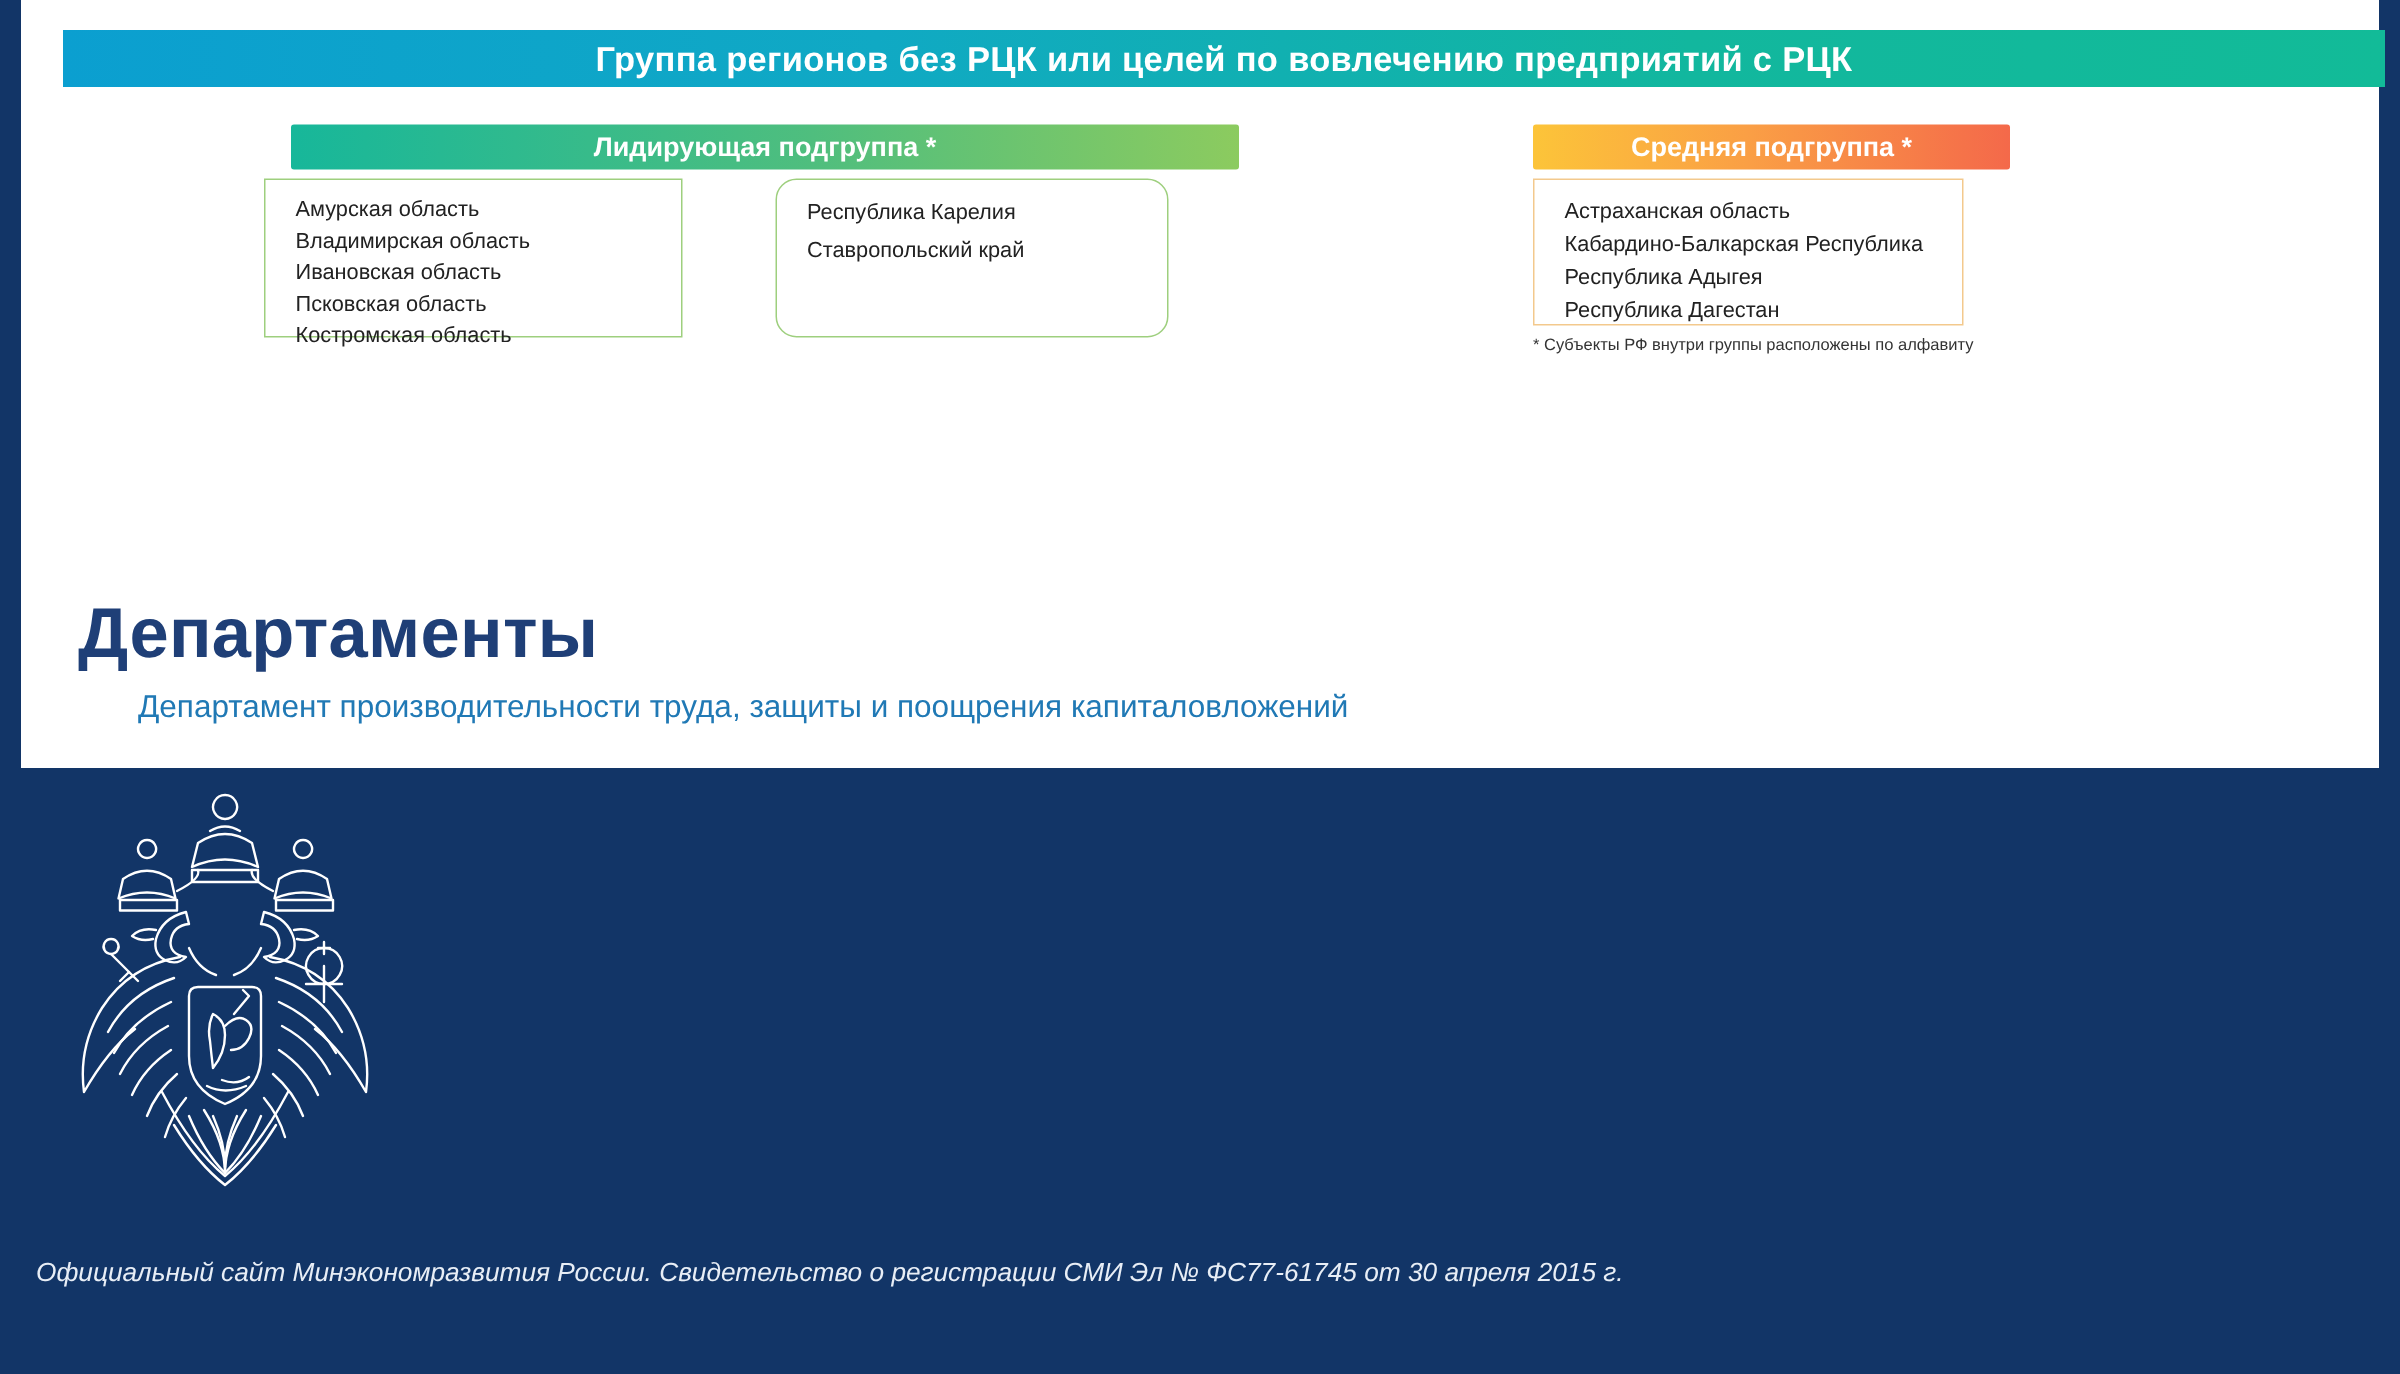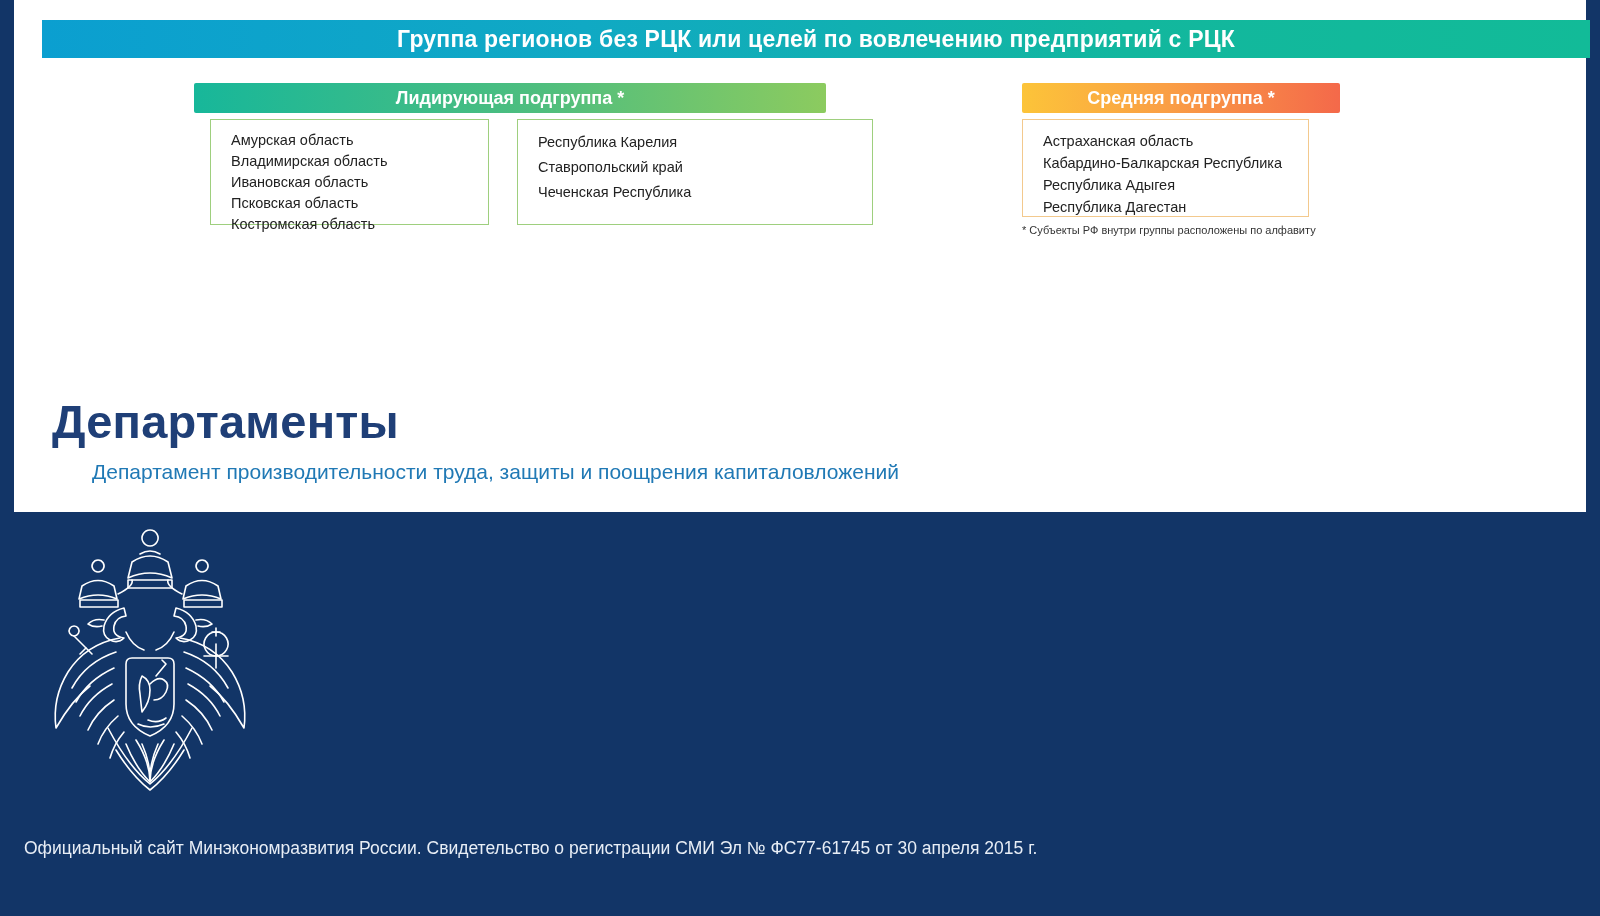--- a/index.html
+++ b/index.html
@@ -101,31 +101,32 @@
     padding: 10px 0 10px 0;
   }
   .region-box li {
     font-size: 14.5px;
     color: #222222;
     padding: 0 0 0 20px;
     line-height: 25px;
     white-space: nowrap;
   }
   .box-leading-1 {
-    left: 196px;
+    left: 162px;
     top: 119px;
     width: 279px;
     height: 106px;
   }
   .box-leading-1 li { line-height: 21px; }
   .box-leading-2 {
     left: 503px;
     top: 119px;
-    width: 356px;
+    width: 262px;
     height: 106px;
+    border-radius: 14px;
   }
   .box-leading-2 li { line-height: 25px; }
   .box-middle {
     left: 1008px;
     top: 119px;
     width: 287px;
     height: 98px;
   }
   .box-middle li { line-height: 22px; }
 
@@ -174,20 +175,21 @@
     top: 16px;
     width: 260px;
     height: 280px;
   }
   .footer-text {
     position: absolute;
     left: 24px;
     top: 326px;
     font-size: 17.5px;
     color: #e8eef6;
+    font-style: italic;
   }
 </style>
 </head>
 <body>
 
 <div class="page">
 
   <div class="edge edge-left"></div>
   <div class="edge edge-right"></div>
 
@@ -206,21 +208,20 @@
         <li>Ивановская область</li>
         <li>Псковская область</li>
         <li>Костромская область</li>
       </ul>
     </div>
 
     <div class="region-box box-green box-leading-2">
       <ul>
         <li>Республика Карелия</li>
         <li>Ставропольский край</li>
-        <li>Чеченская Республика</li>
       </ul>
     </div>
 
     <div class="region-box box-orange box-middle">
       <ul>
         <li>Астраханская область</li>
         <li>Кабардино-Балкарская Республика</li>
         <li>Республика Адыгея</li>
         <li>Республика Дагестан</li>
       </ul>

